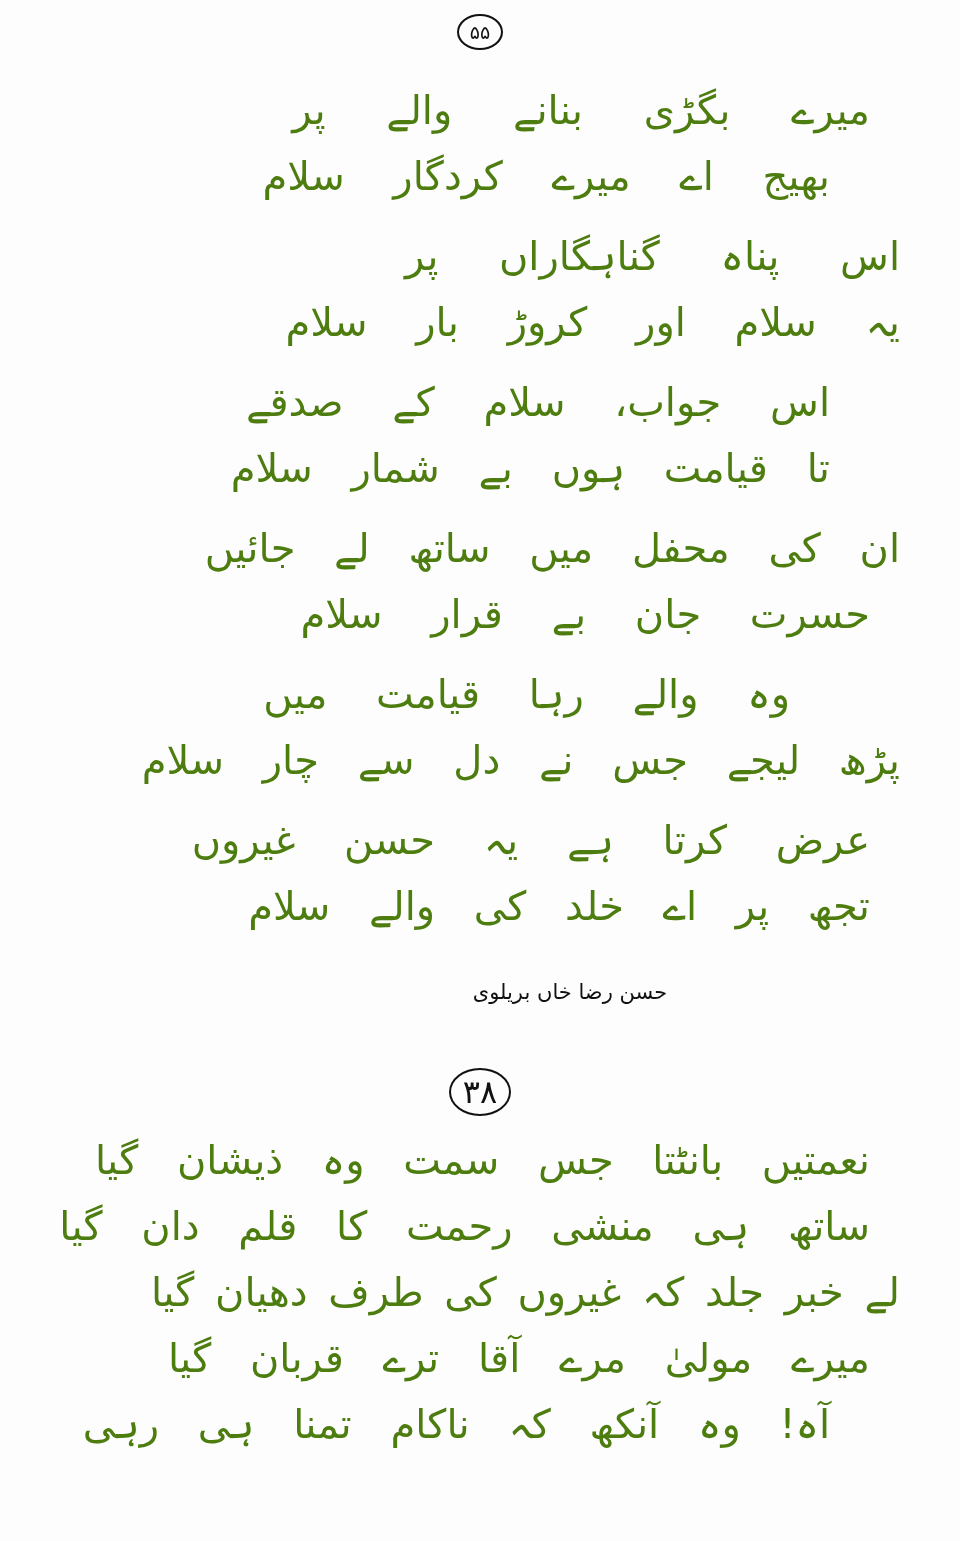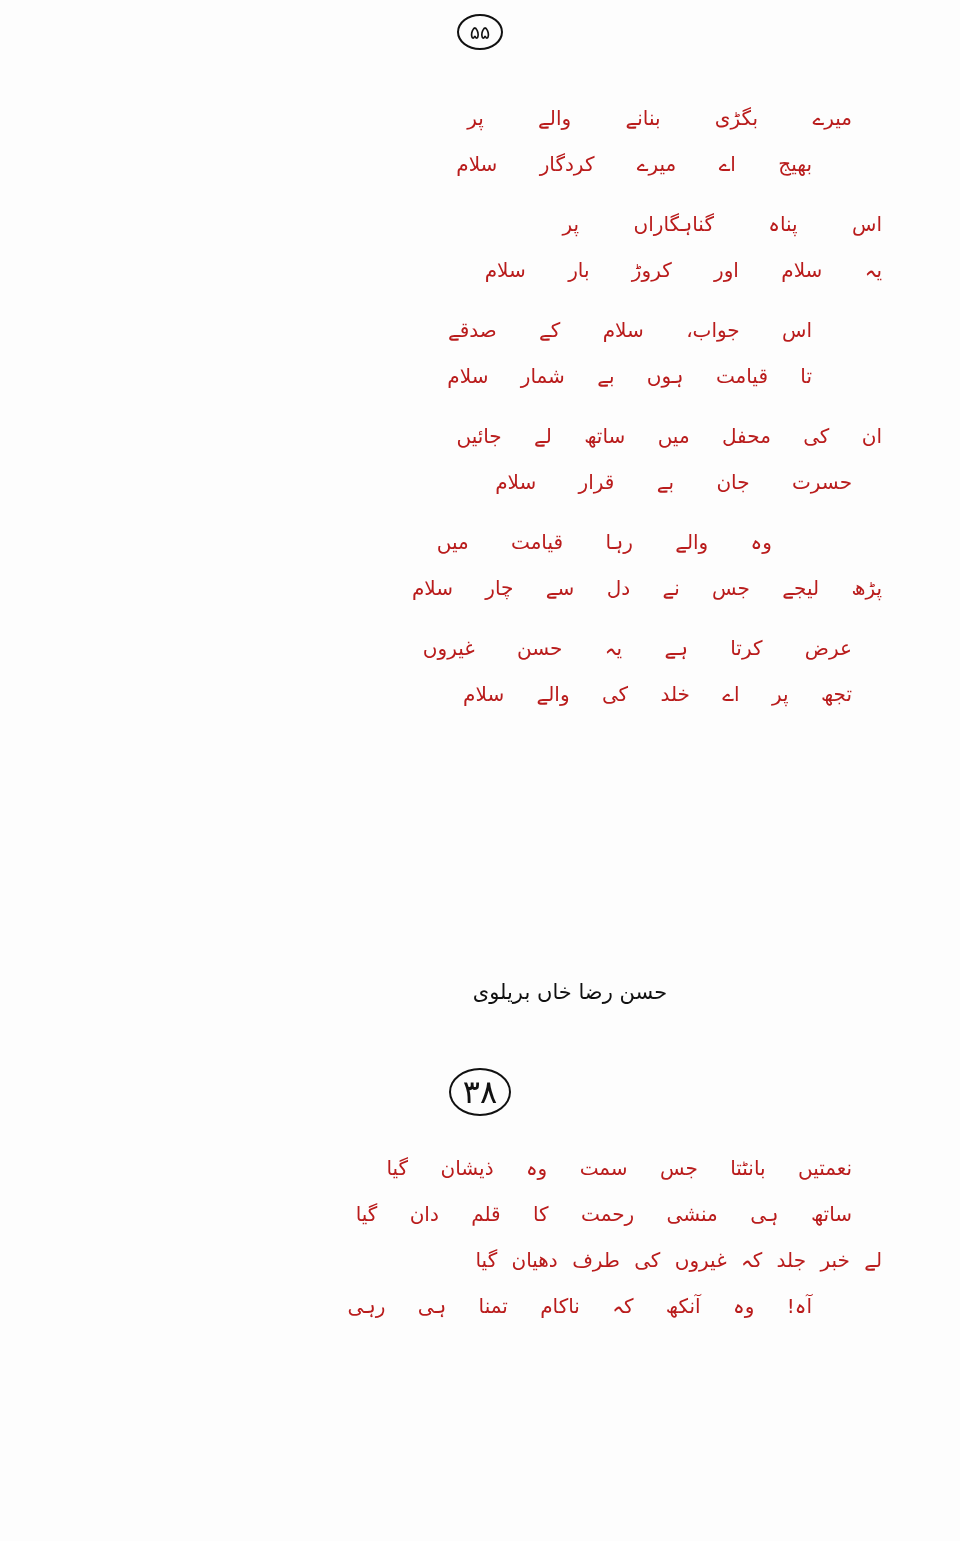--- a/index.html
+++ b/index.html
@@ -45,26 +45,26 @@
     position: absolute;
     left: 40px;
     right: 40px;
     direction: rtl;
     text-align: right;
   }
   .poem-1 { top: 90px; }
   .poem-2 { top: 1140px; }
 
   .verse-line {
-    font-size: 20px;
+    font-size: 40px;
     line-height: 1.0;
     white-space: nowrap;
-    margin: 18px;
+    margin: 0;
     padding: 0 0 0 0;
-    color: #b91c1c;
+    color: #4d7c0f;
   }
   .ind-1  { padding-right: 20px;  }
   .ind-2  { padding-right: 50px;  }
   .ind-3  { padding-right: 90px;  }
   .ind-4  { padding-right: 130px; }
 
   
   .sp-wide   { word-spacing: 26px; }
   .sp-wider  { word-spacing: 36px; }
   .sp-widest { word-spacing: 48px; }
@@ -126,16 +126,17 @@
   <div class="attribution">حسن رضا خاں بریلوی</div>
 
   <div class="section-number">
     <div class="circle-num">۳۸</div>
   </div>
 
   <div class="poem poem-2">
     <p class="verse-line ind-2 sp-wide line-gap-c">نعمتیں بانٹتا جس سمت وہ ذیشان گیا</p>
     <p class="verse-line ind-2 sp-wide line-gap-c">ساتھ ہی منشی رحمت کا قلم دان گیا</p>
     <p class="verse-line ind-1 sp-tight line-gap-c">لے خبر جلد کہ غیروں کی طرف دھیان گیا</p>
+    <p class="verse-line ind-2 sp-wide line-gap-c">میرے مولیٰ مرے آقا ترے قربان گیا</p>
     <p class="verse-line ind-3 sp-wide line-gap-c">آہ! وہ آنکھ کہ ناکام تمنا ہی رہی</p>
   </div>
 
 </div>
 
 </body></html>

